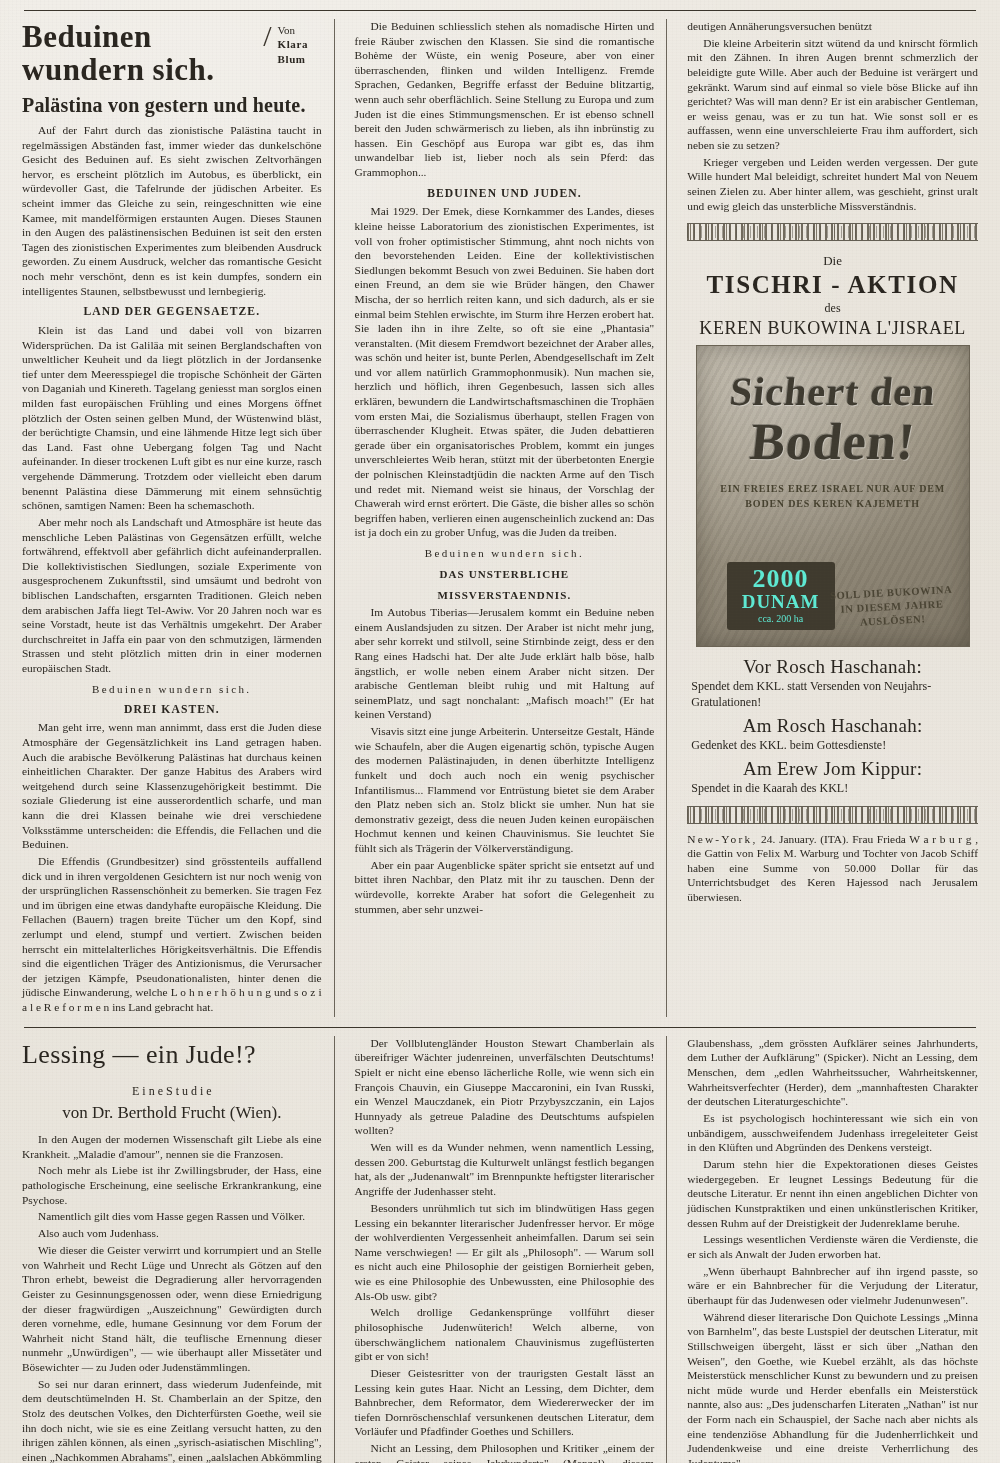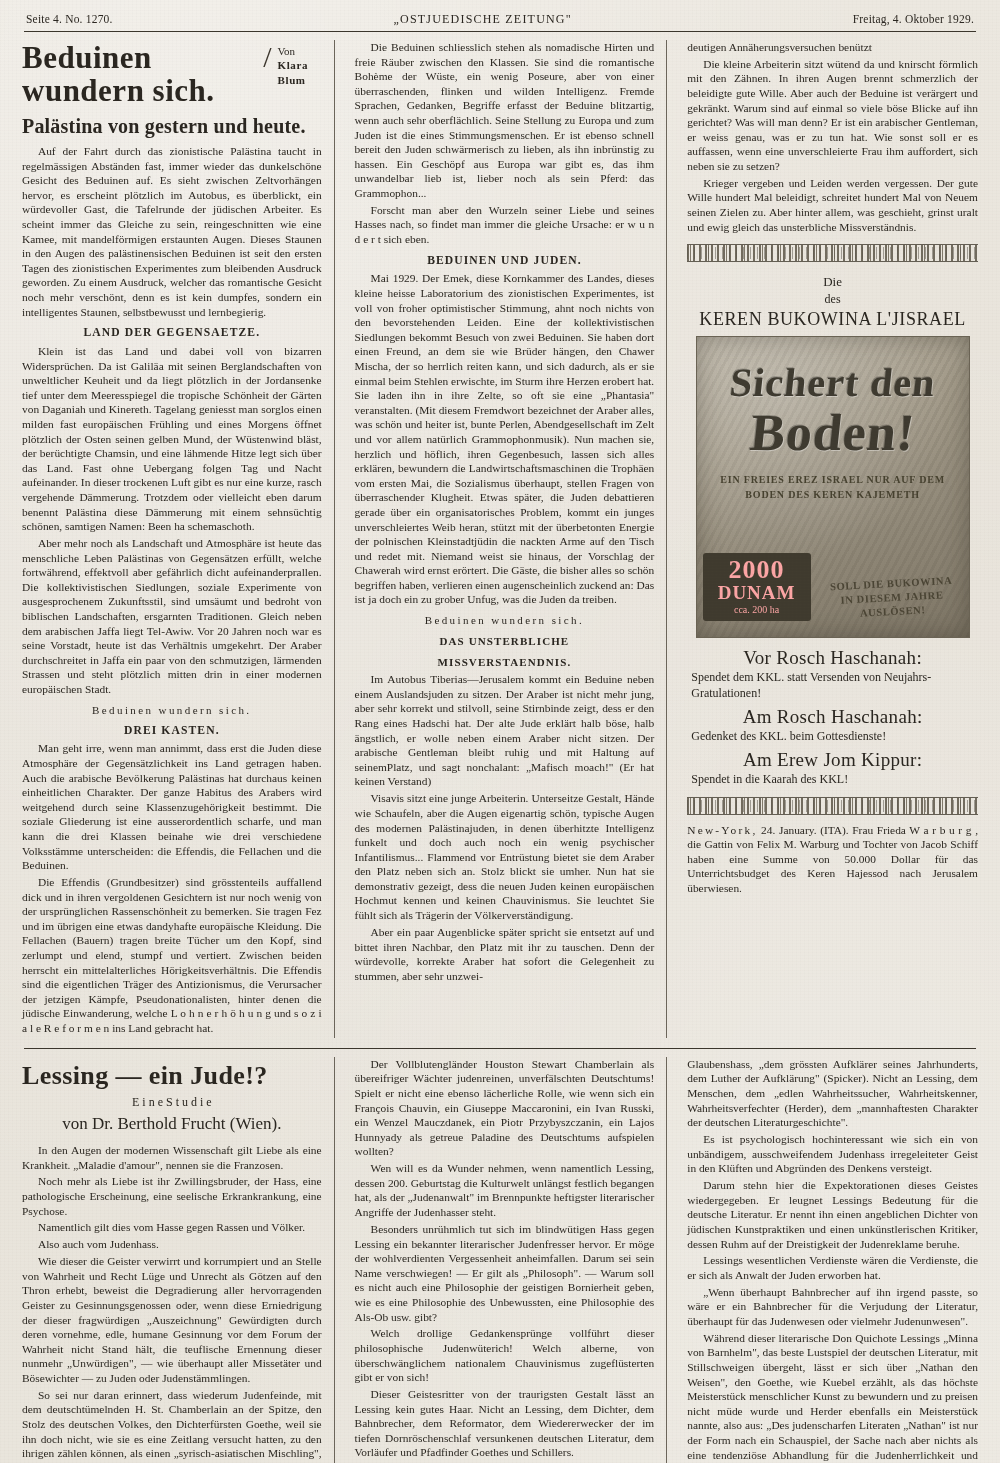--- a/index.html
+++ b/index.html
@@ -124,22 +124,22 @@
     letter-spacing:1px;
   }
   .poster .big1 { top:22px; font-size:40px; transform:skewX(-6deg); }
   .poster .big2 { top:66px; font-size:52px; transform:skewX(-6deg); }
   .poster .sub {
     position:absolute; top:136px; left:10px; right:10px;
     text-align:center; font-size:10px; line-height:1.45;
     color:#46412f; letter-spacing:.8px; font-weight:700;
   }
   .poster .numbox {
-    position:absolute; left:6px; bottom:16px; width:104px;
-    background:#3f3a2e; color:#fca5a5; text-align:center;
+    position:absolute; left:30px; bottom:16px; width:104px;
+    background:#3f3a2e; color:#5eead4; text-align:center;
     padding:4px 2px 6px 2px; border-radius:3px;
   }
   .poster .numbox .n { font-size:26px; font-weight:700; line-height:1; letter-spacing:1px;}
   .poster .numbox .u { font-size:19px; font-weight:700; line-height:1.1; letter-spacing:1px;}
   .poster .numbox .h { font-size:10px; }
   .poster .right-txt {
     position:absolute; right:10px; bottom:18px; width:134px;
     font-size:10.5px; line-height:1.35; font-weight:700; color:#4a4434;
     text-align:center; letter-spacing:.6px; transform:rotate(-3deg);
   }
@@ -148,39 +148,34 @@
   .callrow .kop { font-size:19px; font-weight:400; margin:5px 0 1px 0; letter-spacing:.3px; }
   .callrow .txt { font-size:12px; text-align:left; margin:0 0 3px 0; text-indent:0; }
 
   .ny { font-size:11.4px; text-align:justify; text-indent:0; margin-top:8px; }
   .ny .lead { letter-spacing:2.2px; }
 
   .hr-thick { border-bottom:1.6px solid #3a352c; margin:10px 2px 8px 2px; }
 
   
   h1.headline2 {
-    font-size:26px; font-weight:700; letter-spacing:.4px; margin:4px 0 4px 0;
+    font-size:26px; font-weight:400; letter-spacing:.4px; margin:4px 0 14px 0;
   }
   .studie { text-align:center; font-size:12px; margin:2px 0 0 0; text-indent:0; }
   .author2 { text-align:center; font-size:17px; margin:3px 0 8px 0; text-indent:0; }
 
   .col.b1 { width:318px; padding-right:12px; border-right:1px solid #6b655a; }
   .col.b2 { width:330px; padding:0 12px; border-right:1px solid #6b655a; }
   .col.b3 { width:308px; padding-left:12px; }
 </style>
 </head>
 <body>
 
 <div class="page">
 
-  <div class="masthead">
-    <div>Seite 4.    No. 1270.</div>
-    <div class="center">„OSTJUEDISCHE ZEITUNG"</div>
-    <div>Freitag, 4. Oktober 1929.</div>
-  </div>
   <div class="rule"></div>
 
   <div class="cols">
 
     <div class="col c1">
       <div class="byline-wrap">
         <h1 class="headline">Beduinen wundern sich.</h1>
         <div class="slash">/</div>
         <div class="byline">
           <span class="b1">Von</span>
@@ -194,40 +189,40 @@
       <p>Klein ist das Land und dabei voll von bizarren Widersprüchen. Da ist Galiläa mit seinen Berglandschaften von unweltlicher Keuheit und da liegt plötzlich in der Jordansenke tief unter dem Meeresspiegel die tropische Schönheit der Gärten von Daganiah und Kinereth. Tagelang geniesst man sorglos einen milden fast europäischen Frühling und eines Morgens öffnet plötzlich der Osten seinen gelben Mund, der Wüstenwind bläst, der berüchtigte Chamsin, und eine lähmende Hitze legt sich über das Land. Fast ohne Uebergang folgen Tag und Nacht aufeinander. In dieser trockenen Luft gibt es nur eine kurze, rasch vergehende Dämmerung. Trotzdem oder vielleicht eben darum benennt Palästina diese Dämmerung mit einem sehnsüchtig schönen, samtigen Namen: Been ha schemaschoth.</p>
       <p>Aber mehr noch als Landschaft und Atmosphäre ist heute das menschliche Leben Palästinas von Gegensätzen erfüllt, welche fortwährend, effektvoll aber gefährlich dicht aufeinanderprallen. Die kollektivistischen Siedlungen, soziale Experimente von ausgesprochenem Zukunftsstil, sind umsäumt und bedroht von biblischen Landschaften, ersgarnten Traditionen. Gleich neben dem arabischen Jaffa liegt Tel-Awiw. Vor 20 Jahren noch war es seine Vorstadt, heute ist das Verhältnis umgekehrt. Der Araber durchschreitet in Jaffa ein paar von den schmutzigen, lärmenden Strassen und steht plötzlich mitten drin in einer modernen europäischen Stadt.</p>
       <p class="spaced">Beduinen wundern sich.</p>
       <p class="sechead">DREI KASTEN.</p>
       <p>Man geht irre, wenn man annimmt, dass erst die Juden diese Atmosphäre der Gegensätzlichkeit ins Land getragen haben. Auch die arabische Bevölkerung Palästinas hat durchaus keinen einheitlichen Charakter. Der ganze Habitus des Arabers wird weitgehend durch seine Klassenzugehörigkeit bestimmt. Die soziale Gliederung ist eine ausserordentlich scharfe, und man kann die drei Klassen beinahe wie drei verschiedene Volksstämme unterscheiden: die Effendis, die Fellachen und die Beduinen.</p>
       <p>Die Effendis (Grundbesitzer) sind grösstenteils auffallend dick und in ihren vergoldenen Gesichtern ist nur noch wenig von der ursprünglichen Rassenschönheit zu bemerken. Sie tragen Fez und im übrigen eine etwas dandyhafte europäische Kleidung. Die Fellachen (Bauern) tragen breite Tücher um den Kopf, sind zerlumpt und elend, stumpf und vertiert. Zwischen beiden herrscht ein mittelalterliches Hörigkeitsverhältnis. Die Effendis sind die eigentlichen Träger des Antizionismus, die Verursacher der jetzigen Kämpfe, Pseudonationalisten, hinter denen die jüdische Einwanderung, welche L o h n e r h ö h u n g  und  s o z i a l e  R e f o r m e n ins Land gebracht hat.</p>
     </div>
 
     <div class="col c2">
       <p>Die Beduinen schliesslich stehen als nomadische Hirten und freie Räuber zwischen den Klassen. Sie sind die romantische Bohème der Wüste, ein wenig Poseure, aber von einer überraschenden, flinken und wilden Intelligenz. Fremde Sprachen, Gedanken, Begriffe erfasst der Beduine blitzartig, wenn auch sehr oberflächlich. Seine Stellung zu Europa und zum Juden ist die eines Stimmungsmenschen. Er ist ebenso schnell bereit den Juden schwärmerisch zu lieben, als ihn inbrünstig zu hassen. Ein Geschöpf aus Europa war gibt es, das ihm unwandelbar lieb ist, lieber noch als sein Pferd: das Grammophon...</p>
-      <p>Forscht man aber den Wurzeln seiner Liebe und seines Hasses nach, so findet man immer die gleiche Ursache: er w u n d e r t sich eben.</p>
       <p class="sechead">BEDUINEN UND JUDEN.</p>
       <p>Mai 1929. Der Emek, diese Kornkammer des Landes, dieses kleine heisse Laboratorium des zionistischen Experimentes, ist voll von froher optimistischer Stimmung, ahnt noch nichts von den bevorstehenden Leiden. Eine der kollektivistischen Siedlungen bekommt Besuch von zwei Beduinen. Sie haben dort einen Freund, an dem sie wie Brüder hängen, den Chawer Mischa, der so herrlich reiten kann, und sich dadurch, als er sie einmal beim Stehlen erwischte, im Sturm ihre Herzen erobert hat. Sie laden ihn in ihre Zelte, so oft sie eine „Phantasia" veranstalten. (Mit diesem Fremdwort bezeichnet der Araber alles, was schön und heiter ist, bunte Perlen, Abendgesellschaft im Zelt und vor allem natürlich Grammophonmusik). Nun machen sie, herzlich und höflich, ihren Gegenbesuch, lassen sich alles erklären, bewundern die Landwirtschaftsmaschinen die Trophäen vom ersten Mai, die Sozialismus überhaupt, stellen Fragen von überraschender Klugheit. Etwas später, die Juden debattieren gerade über ein organisatorisches Problem, kommt ein junges unverschleiertes Weib heran, stützt mit der überbetonten Energie der polnischen Kleinstadtjüdin die nackten Arme auf den Tisch und redet mit. Niemand weist sie hinaus, der Vorschlag der Chawerah wird ernst erörtert. Die Gäste, die bisher alles so schön begriffen haben, verlieren einen augenscheinlich zuckend an: Das ist ja doch ein zu grober Unfug, was die Juden da treiben.</p>
       <p class="spaced">Beduinen wundern sich.</p>
       <p class="sechead small">DAS UNSTERBLICHE</p>
       <p class="sechead small">MISSVERSTAENDNIS.</p>
       <p>Im Autobus Tiberias—Jerusalem kommt ein Beduine neben einem Auslandsjuden zu sitzen. Der Araber ist nicht mehr jung, aber sehr korrekt und stilvoll, seine Stirnbinde zeigt, dess er den Rang eines Hadschi hat. Der alte Jude erklärt halb böse, halb ängstlich, er wolle neben einem Araber nicht sitzen. Der arabische Gentleman bleibt ruhig und mit Haltung auf seinemPlatz, und sagt nonchalant: „Mafisch moach!" (Er hat keinen Verstand)</p>
       <p>Visavis sitzt eine junge Arbeiterin. Unterseitze Gestalt, Hände wie Schaufeln, aber die Augen eigenartig schön, typische Augen des modernen Palästinajuden, in denen überhitzte Intelligenz funkelt und doch auch noch ein wenig psychischer Infantilismus... Flammend vor Entrüstung bietet sie dem Araber den Platz neben sich an. Stolz blickt sie umher. Nun hat sie demonstrativ gezeigt, dess die neuen Juden keinen europäischen Hochmut kennen und keinen Chauvinismus. Sie leuchtet Sie fühlt sich als Trägerin der Völkerverständigung.</p>
       <p>Aber ein paar Augenblicke später spricht sie entsetzt auf und bittet ihren Nachbar, den Platz mit ihr zu tauschen. Denn der würdevolle, korrekte Araber hat sofort die Gelegenheit zu stummen, aber sehr unzwei-</p>
     </div>
 
     <div class="col c3">
       <p class="noind">deutigen Annäherungsversuchen benützt</p>
       <p>Die kleine Arbeiterin sitzt wütend da und knirscht förmlich mit den Zähnen. In ihren Augen brennt schmerzlich der beleidigte gute Wille. Aber auch der Beduine ist verärgert und gekränkt. Warum sind auf einmal so viele böse Blicke auf ihn gerichtet? Was will man denn? Er ist ein arabischer Gentleman, er weiss genau, was er zu tun hat. Wie sonst soll er es auffassen, wenn eine unverschleierte Frau ihm auffordert, sich neben sie zu setzen?</p>
       <p>Krieger vergeben und Leiden werden vergessen. Der gute Wille hundert Mal beleidigt, schreitet hundert Mal von Neuem seinen Zielen zu. Aber hinter allem, was geschieht, grinst uralt und ewig gleich das unsterbliche Missverständnis.</p>
 
       <div class="ad">
         <div class="ornament"></div>
         <div class="ad-inner">
           <div class="ad-die">Die</div>
+          <div class="ad-title">TISCHRI - AKTION</div>
           <div class="ad-des">des</div>
           <div class="ad-keren">KEREN BUKOWINA L'JISRAEL</div>
 
           <div class="poster">
             <div class="mount"></div>
             <div class="big1">Sichert den</div>
             <div class="big2">Boden!</div>
             <div class="sub">EIN FREIES EREZ ISRAEL NUR AUF DEM BODEN DES KEREN KAJEMETH</div>
             <div class="numbox">
               <div class="n">2000</div>

